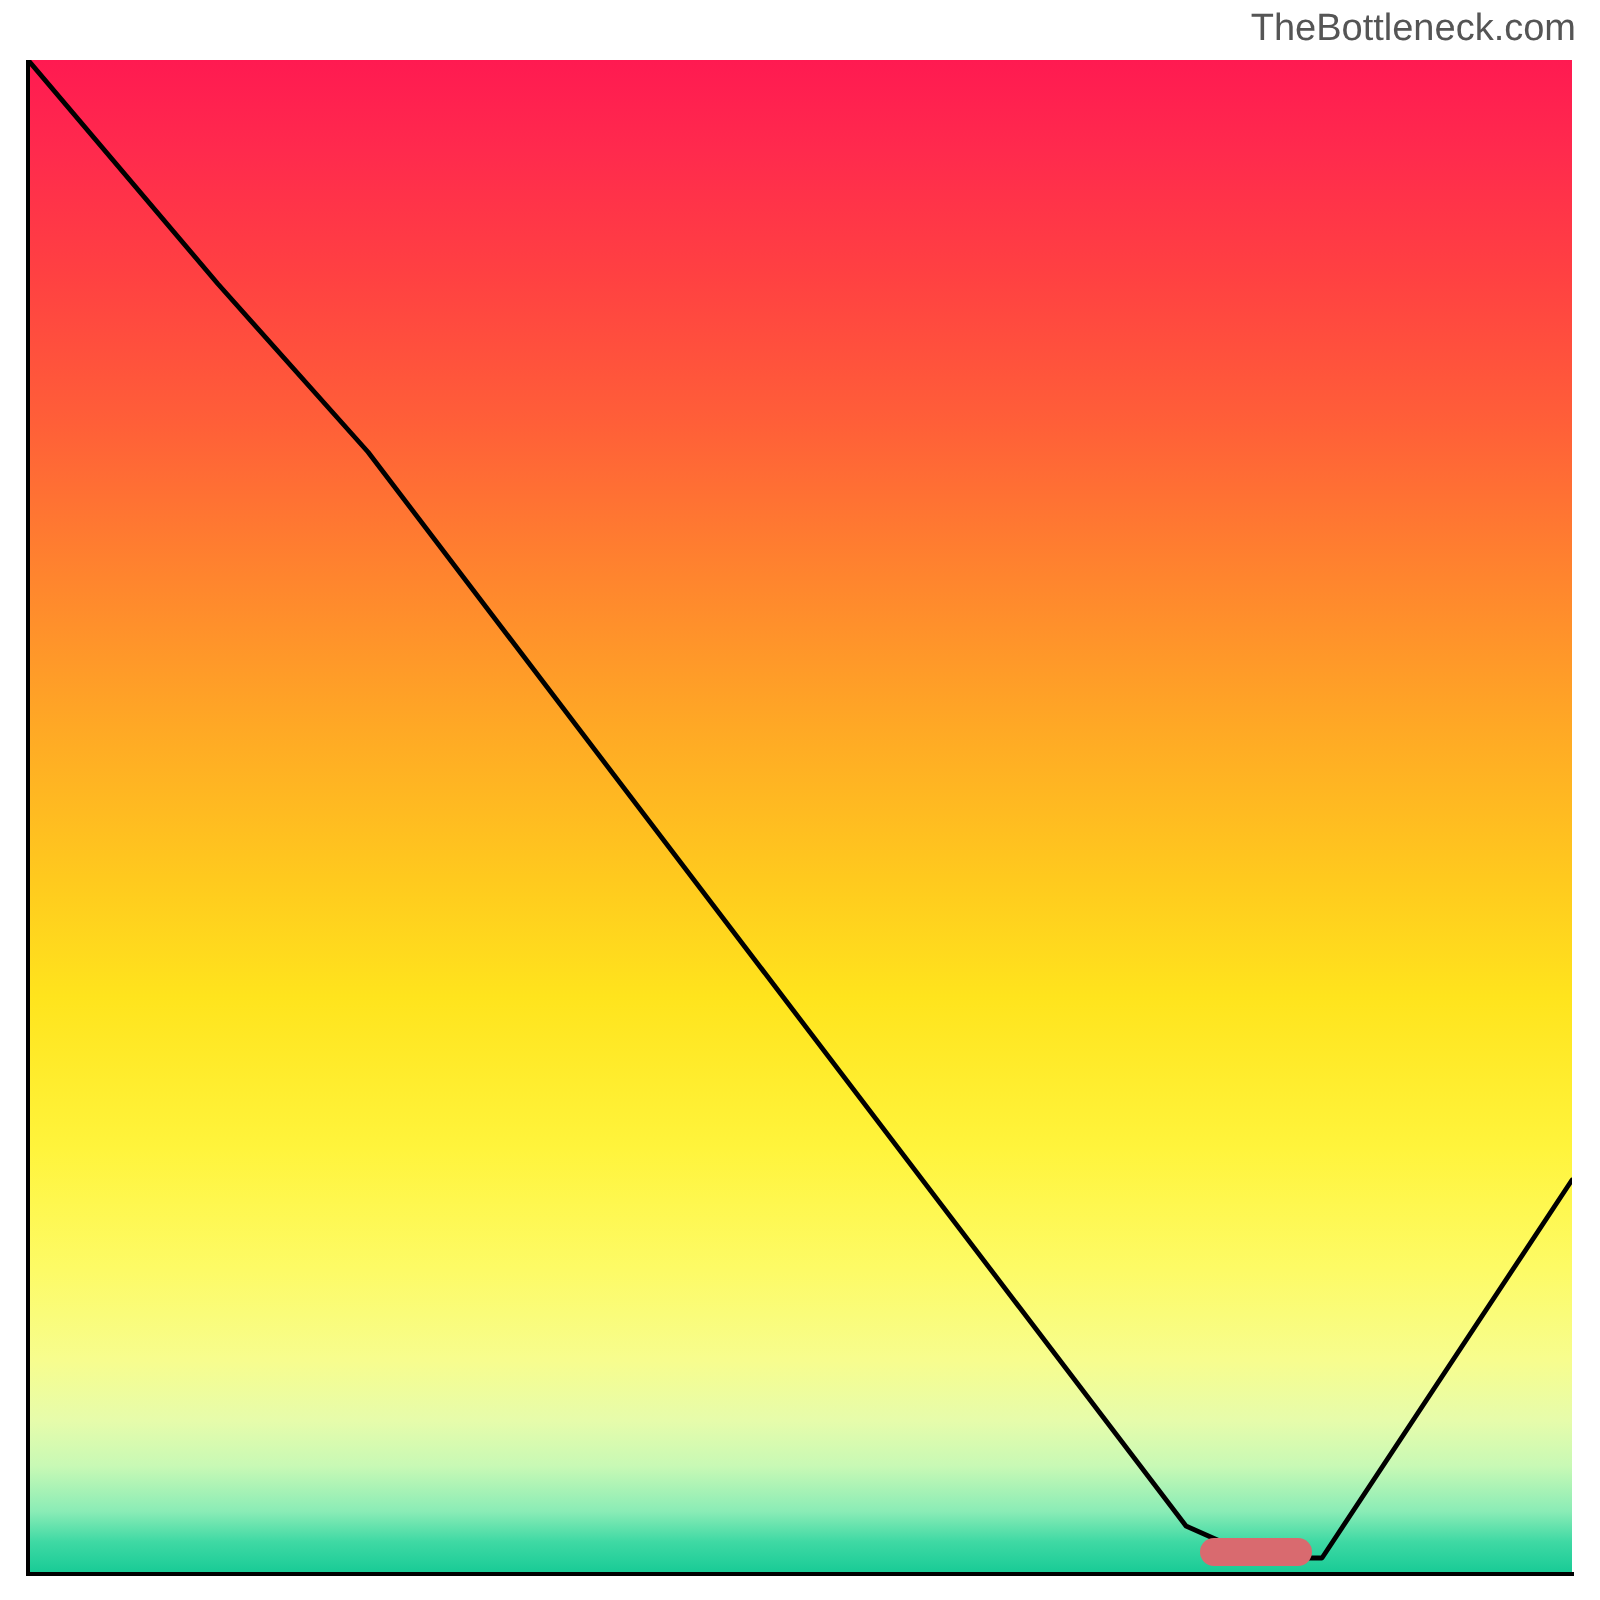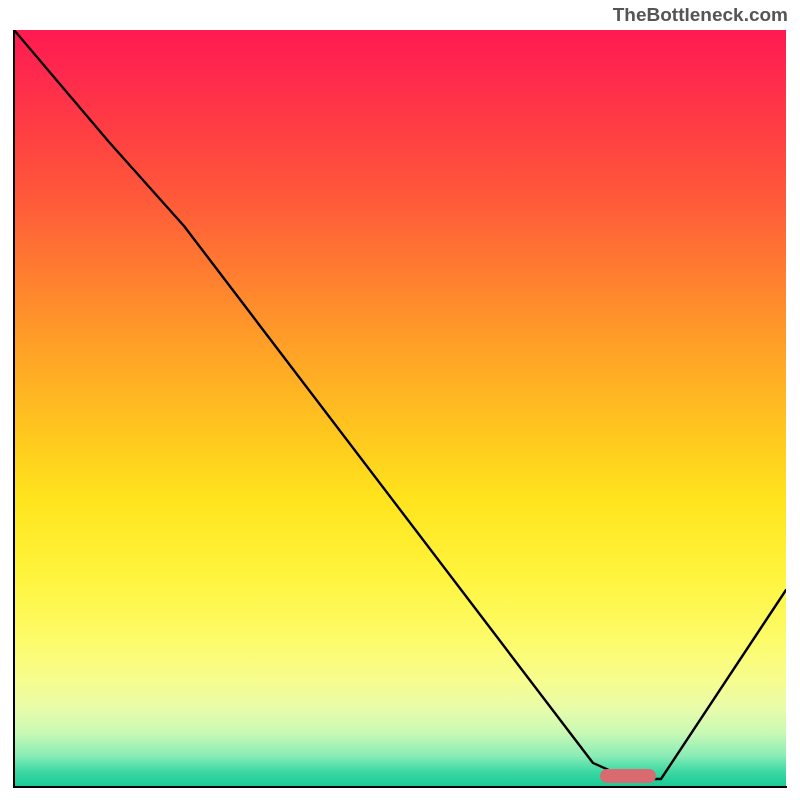--- a/index.html
+++ b/index.html
@@ -9,21 +9,21 @@
     background: #ffffff;
     position: relative;
     font-family: Arial, sans-serif;
     overflow: hidden;
   }
   .watermark {
     position: absolute;
     top: 4px;
     right: 12px;
     font-size: 19px;
-    font-weight: bold;
+    font-weight: normal;
     color: #555555;
     z-index: 2;
   }
   .plot-area {
     position: absolute;
     top: 30px;
     left: 14px;
     width: 772px;
     height: 756px;
     overflow: hidden;

